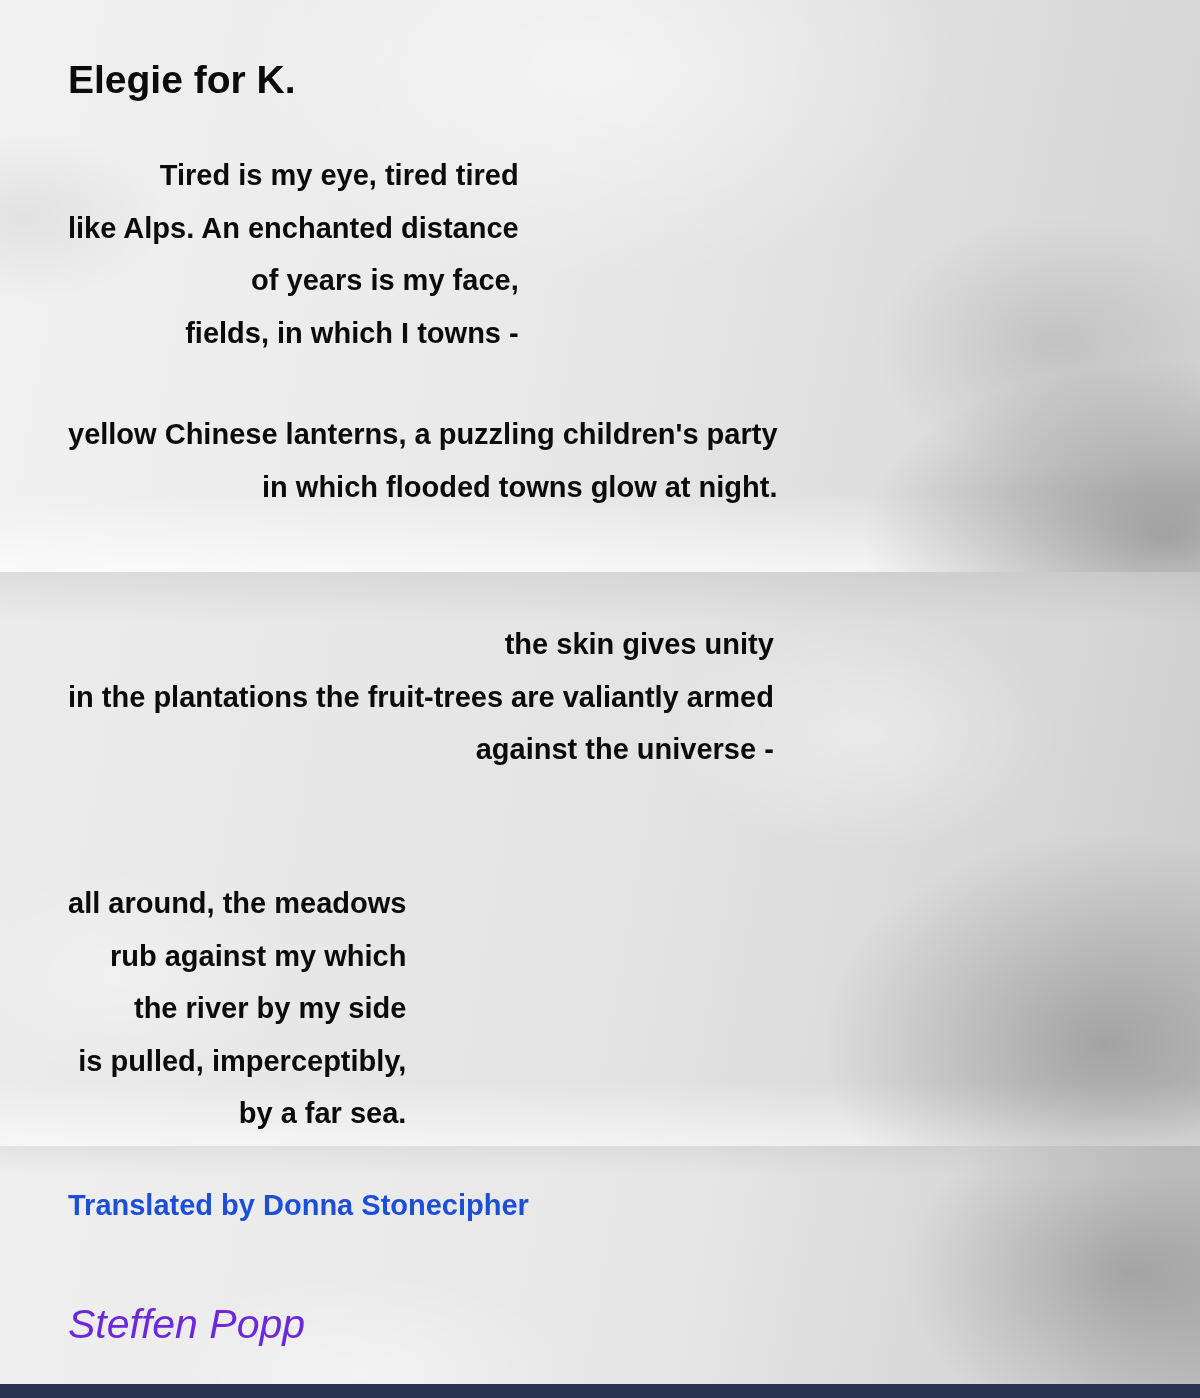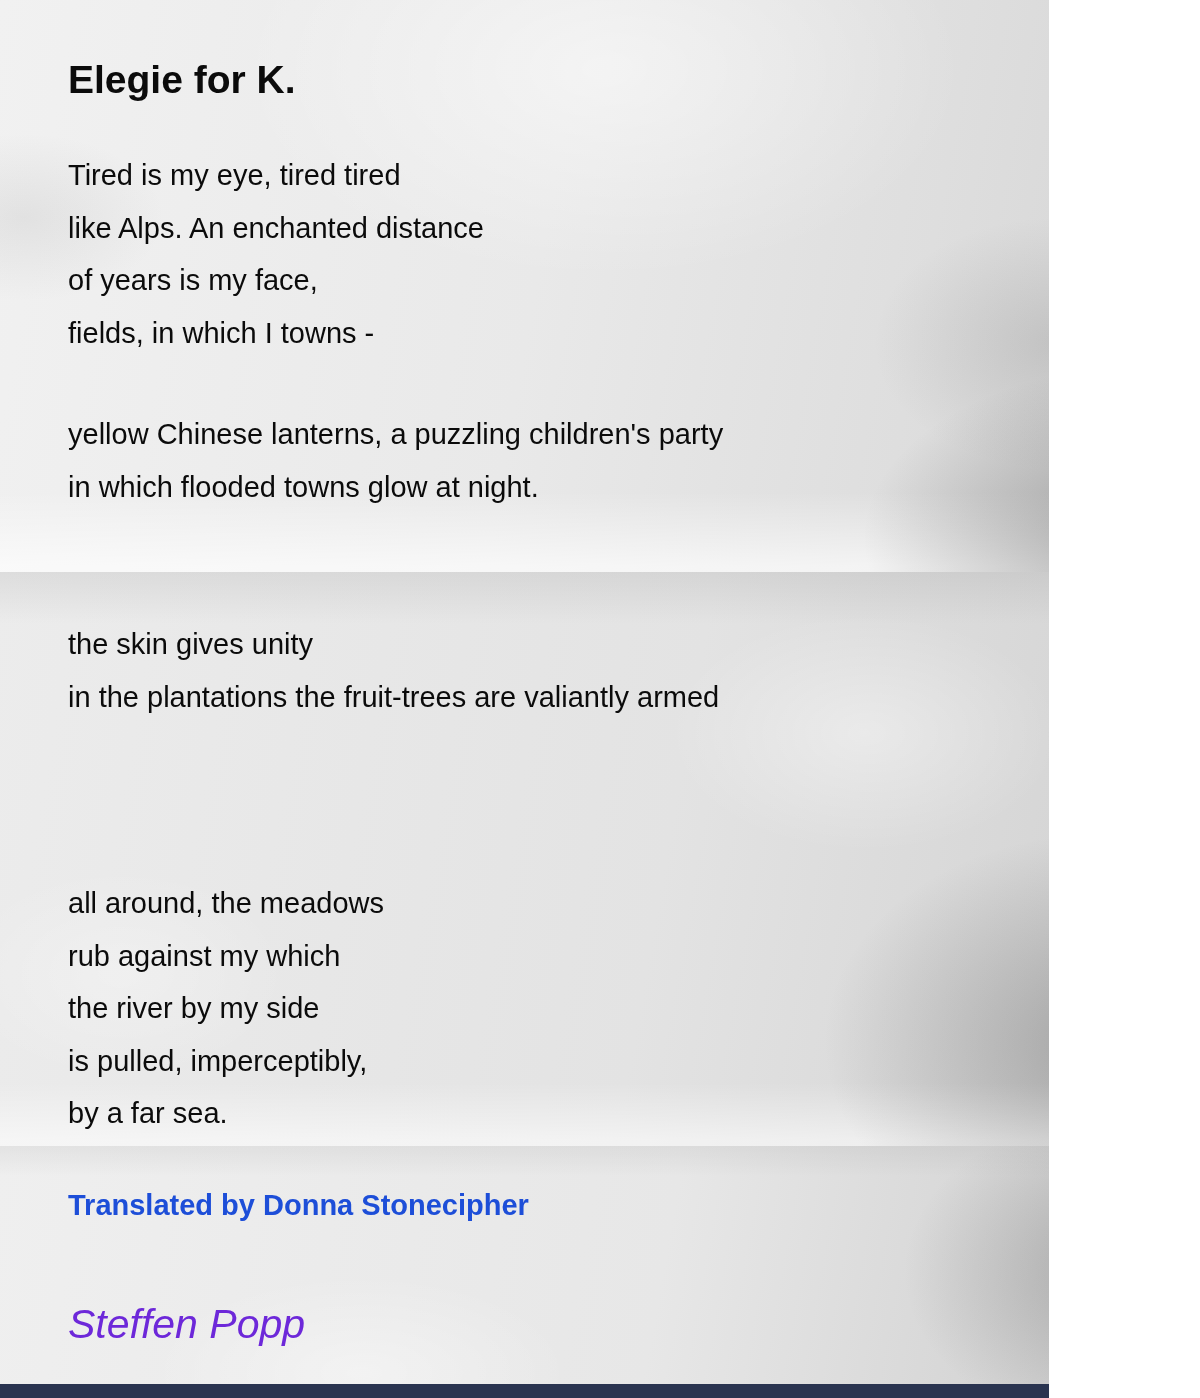--- a/index.html
+++ b/index.html
@@ -3,21 +3,21 @@
 <meta charset="utf-8">
 <style>
   html, body { margin: 0; padding: 0; }
   body {
     width: 1200px;
     font-family: "Liberation Sans", sans-serif;
     background: #ffffff;
   }
   .canvas {
     position: relative;
-    width: 1049px;
+    width: 1200px;
     height: 1398px;
     overflow: hidden;
     background: #e6e6e6;
   }
   
   .band { position: absolute; left: 0; width: 1200px; }
   .band1 {
     top: 0; height: 572px;
     background:
       radial-gradient(ellipse 430px 250px at 97% 94%, rgba(60,60,60,0.40), rgba(60,60,60,0) 70%),
@@ -61,24 +61,25 @@
     color: #0b0b0b;
     line-height: 48px;
   }
   .stanza {
     position: absolute;
     left: 68px;
     margin: 0;
   }
   .stanza .line {
     font-size: 29px;
-    font-weight: normal;
+    font-weight: bold;
     color: #0b0b0b;
     line-height: 52.5px;
     white-space: nowrap;
+    text-align: right;
   }
   .stanza1 { top: 149px; }
   .stanza2 { top: 408px; }
   .stanza3 { top: 618px; }
   .stanza4 { top: 877px; }
   .translator {
     position: absolute;
     left: 68px; top: 1179px;
     font-size: 29px;
     font-weight: bold;
@@ -116,20 +117,21 @@
   </div>
 
   <div class="stanza stanza2">
     <div class="line">yellow Chinese lanterns, a puzzling children's party</div>
     <div class="line">in which flooded towns glow at night.</div>
   </div>
 
   <div class="stanza stanza3">
     <div class="line">the skin gives unity</div>
     <div class="line">in the plantations the fruit-trees are valiantly armed</div>
+    <div class="line">against the universe -</div>
   </div>
 
   <div class="stanza stanza4">
     <div class="line">all around, the meadows</div>
     <div class="line">rub against my which</div>
     <div class="line">the river by my side</div>
     <div class="line">is pulled, imperceptibly,</div>
     <div class="line">by a far sea.</div>
   </div>
 

